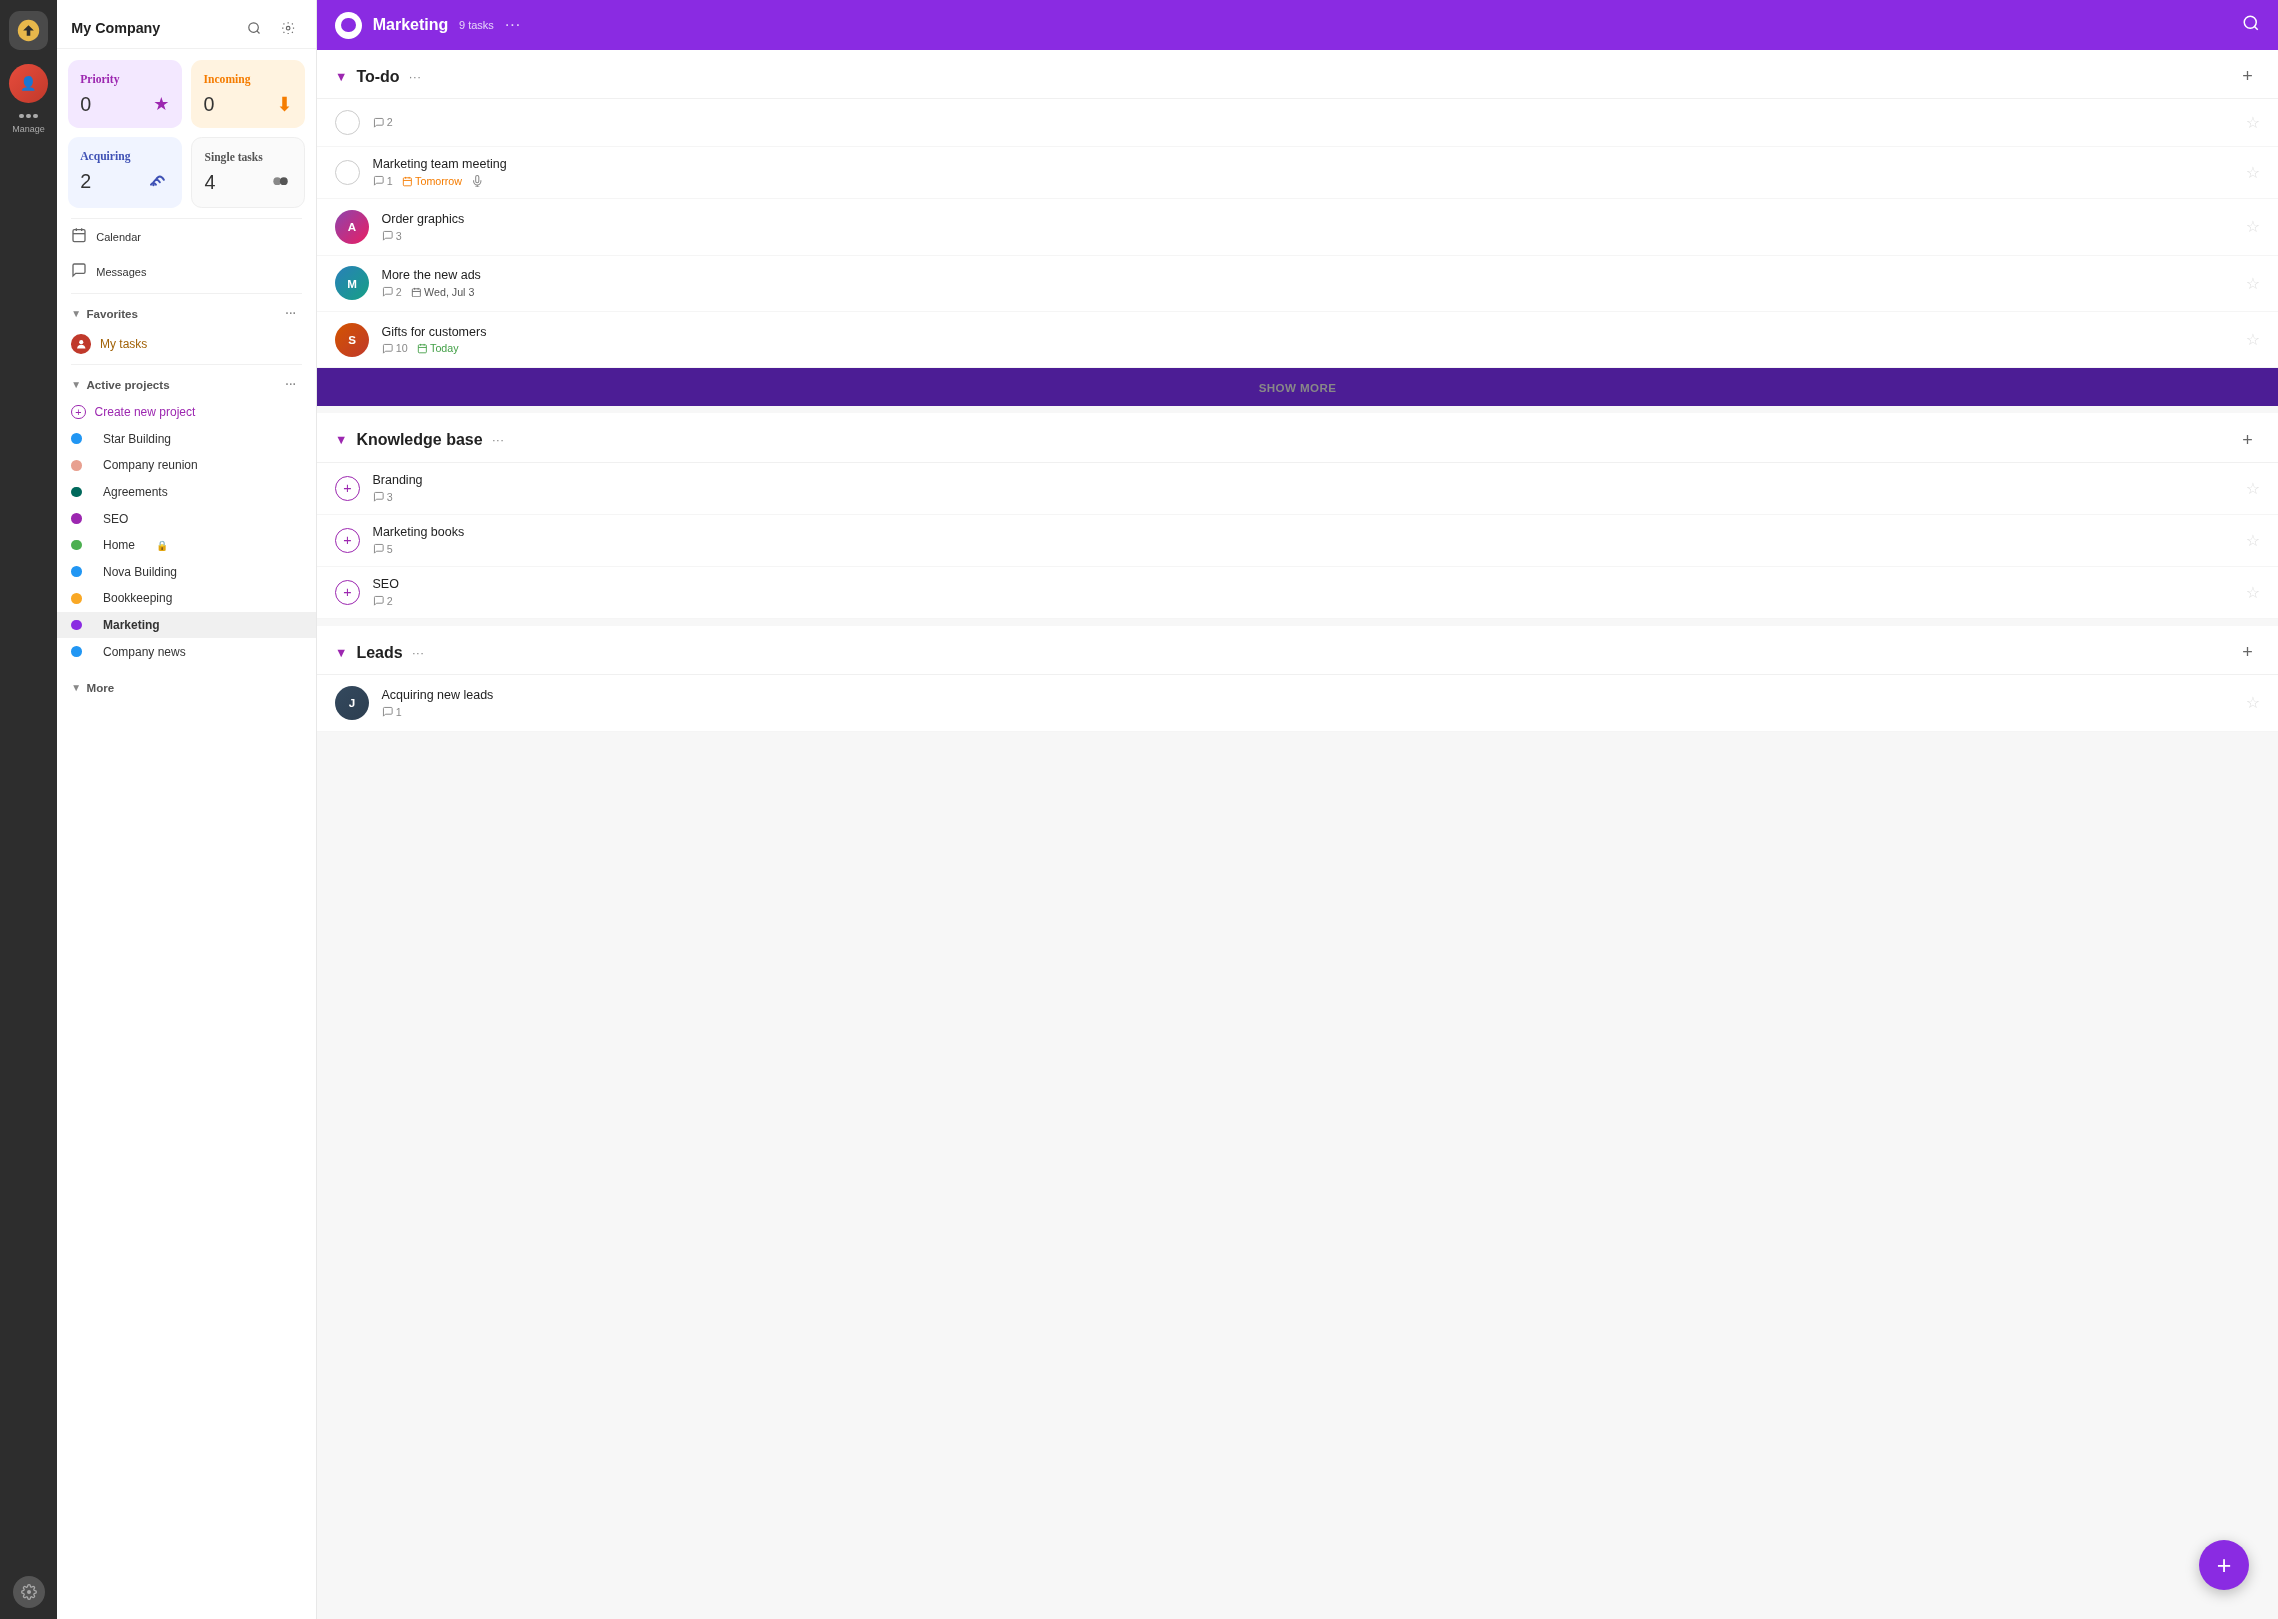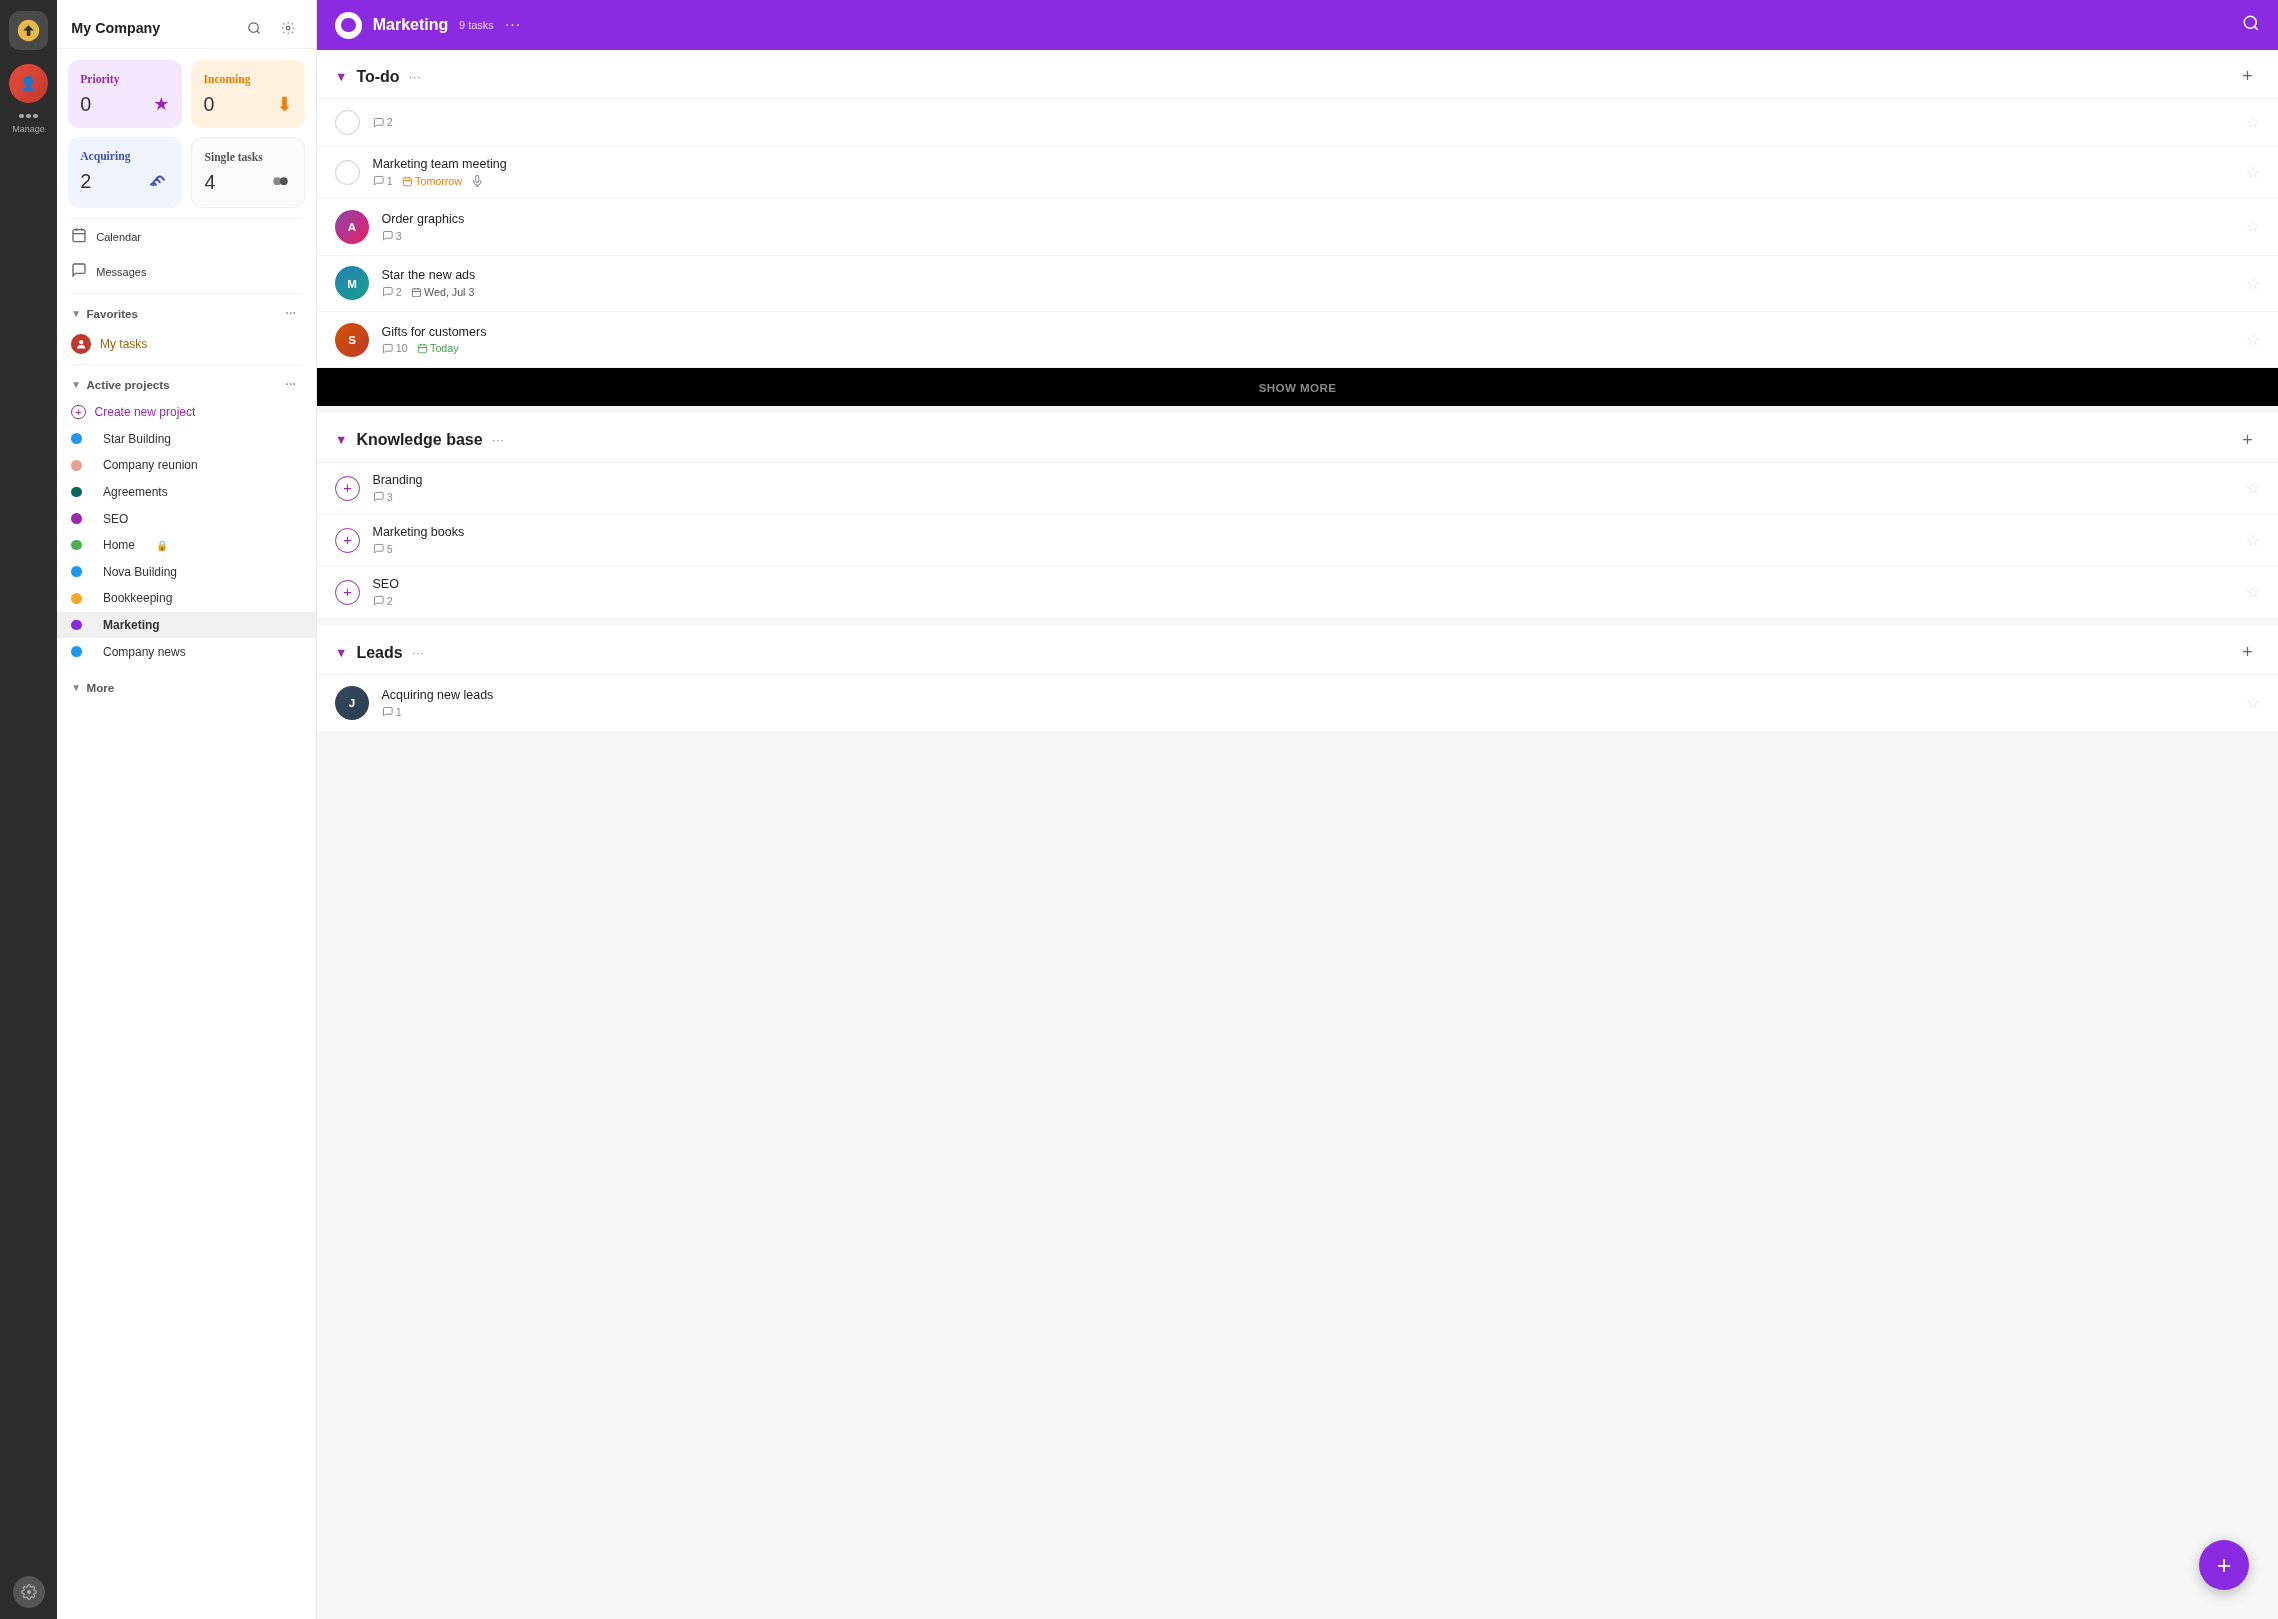--- a/index.html
+++ b/index.html
@@ -379,21 +379,21 @@
     }
 
     .show-more {
       text-align: center;
       padding: 12.5px;
       font-size: 11.6px;
       font-weight: 600;
       color: #888;
       letter-spacing: 0.4px;
       cursor: pointer;
-      background: #000000;
+      background: #4c1d95;
     }
 
     
     .fab {
       position: fixed;
       bottom: 29px;
       right: 29px;
       width: 50px; height: 50px;
       border-radius: 50%;
       background: #8a2be2;
@@ -704,21 +704,21 @@
               <span>3</span>
             </div>
           </div>
         </div>
         <span class="task-star">☆</span>
       </div>
 
       <div class="task-item">
         <div class="avatar-circle-3">M</div>
         <div class="task-info">
-          <div class="task-name">Star the new ads</div>
+          <div class="task-name">More the new ads</div>
           <div class="task-meta">
             <div class="meta-item">
               <svg width="11.6" height="11.6" viewBox="0 0 24 24" fill="none" stroke="#888" stroke-width="2">
                   <path d="M21 15a2 2 0 0 1-2 2H7l-4 4V5a2 2 0 0 1 2-2h14a2 2 0 0 1 2 2z"></path>
                 </svg>
               <span>2</span>
             </div>
             <div class="date-tag" style="color:#555;">
               <svg width="10.7" height="10.7" viewBox="0 0 24 24" fill="none" stroke="#666" stroke-width="2">
                   <rect x="3" y="4" width="18" height="18" rx="2"></rect>

